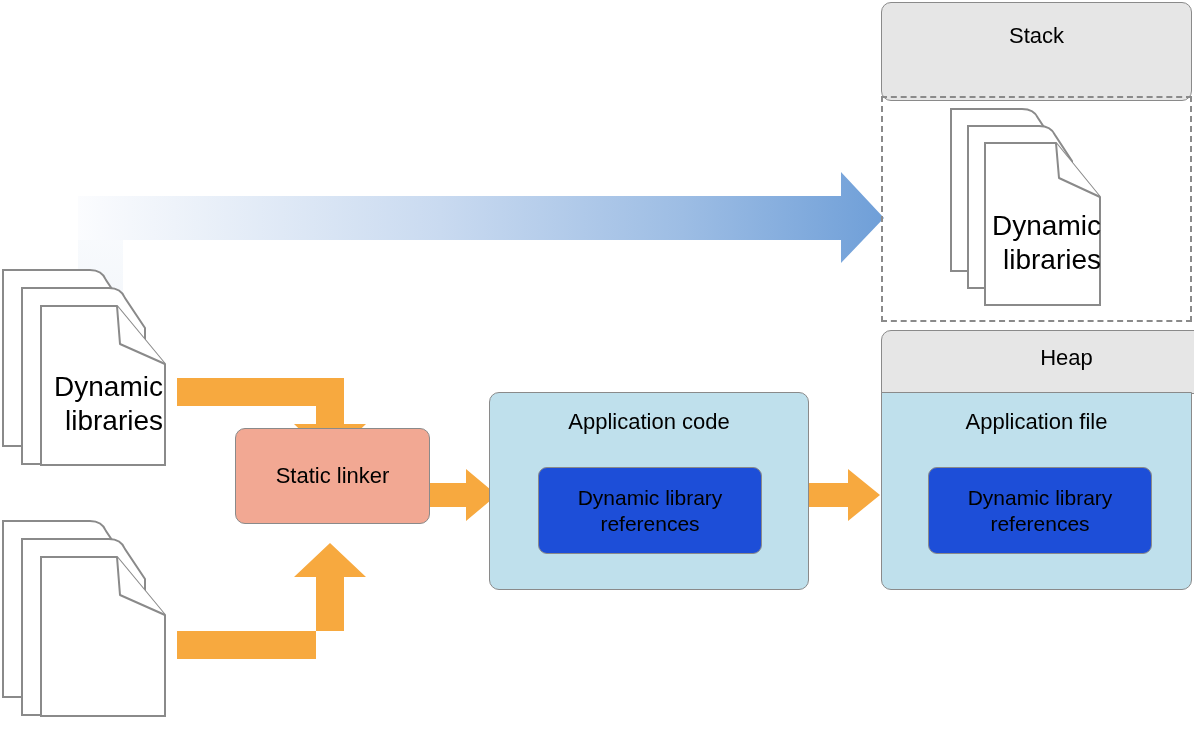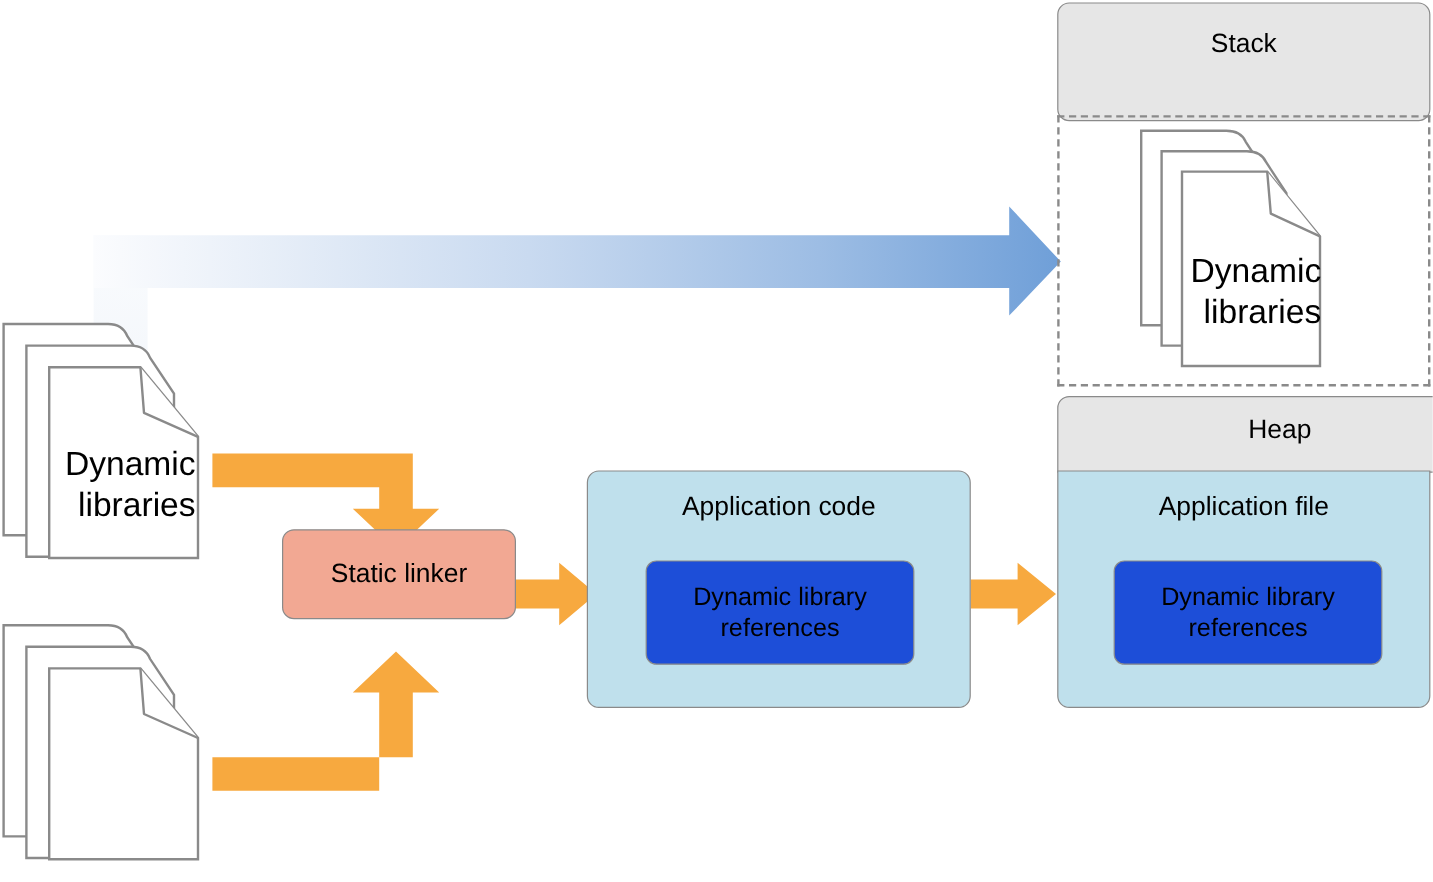--- a/index.html
+++ b/index.html
@@ -166,21 +166,21 @@
       </g>
     </svg>
   </div>
   <div class="docstack" style="left:2px; top:517px;">
     <svg width="200" height="230" viewBox="0 0 200 230" xmlns="http://www.w3.org/2000/svg">
       <path d="M 39 40 L 115 40 L 163 98 L 163 199 L 39 199 Z" fill="#ffffff" stroke="#8a8a8a" stroke-width="2"></path>
       <path d="M 115 40 L 118 78 L 163 98" fill="#ffffff" stroke="#8a8a8a" stroke-width="2" stroke-linejoin="round"></path>
     </svg>
   </div>
 
-  <div class="box box-salmon box-center" style="left:235px; top:441px; width:195px; height:75px;">
+  <div class="box box-salmon box-center" style="left:235px; top:428px; width:195px; height:96px;">
     <div class="box-title">Static linker</div>
   </div>
 
   <div class="box box-blue" style="left:489px; top:392px; width:320px; height:198px;">
     <div class="box-title">Application code</div>
   </div>
   <div class="box-inner-gray abs" style="left:538px; top:467px; width:222px; height:85px; display:flex; align-items:center; justify-content:center;">
     <div class="label" style="position:static; width:210px; font-size:21px;">Dynamic library
 references</div>
   </div>

